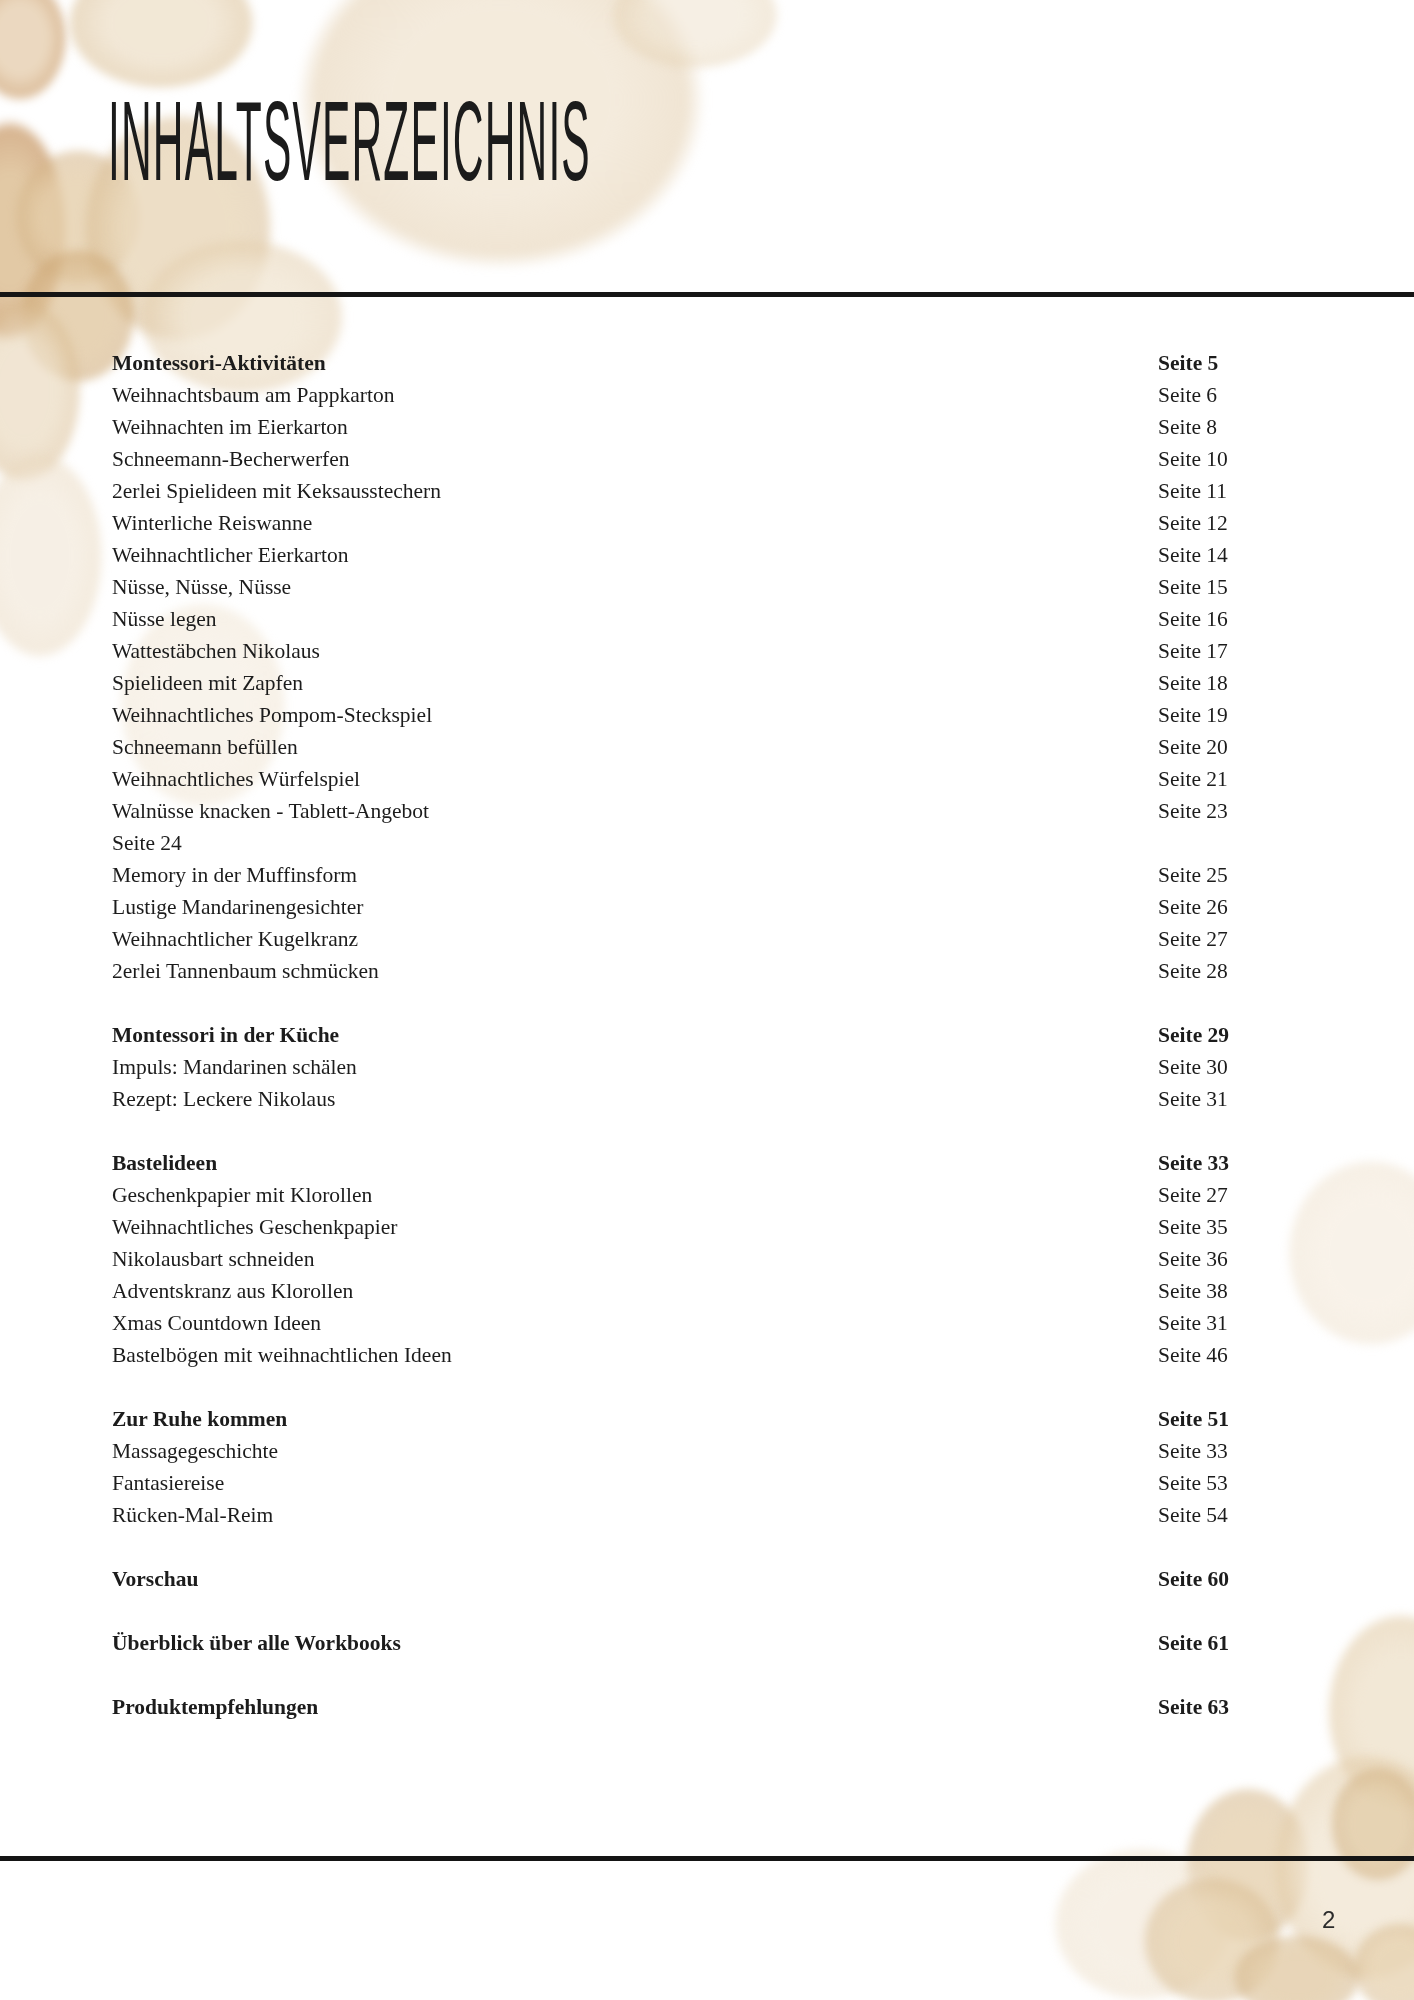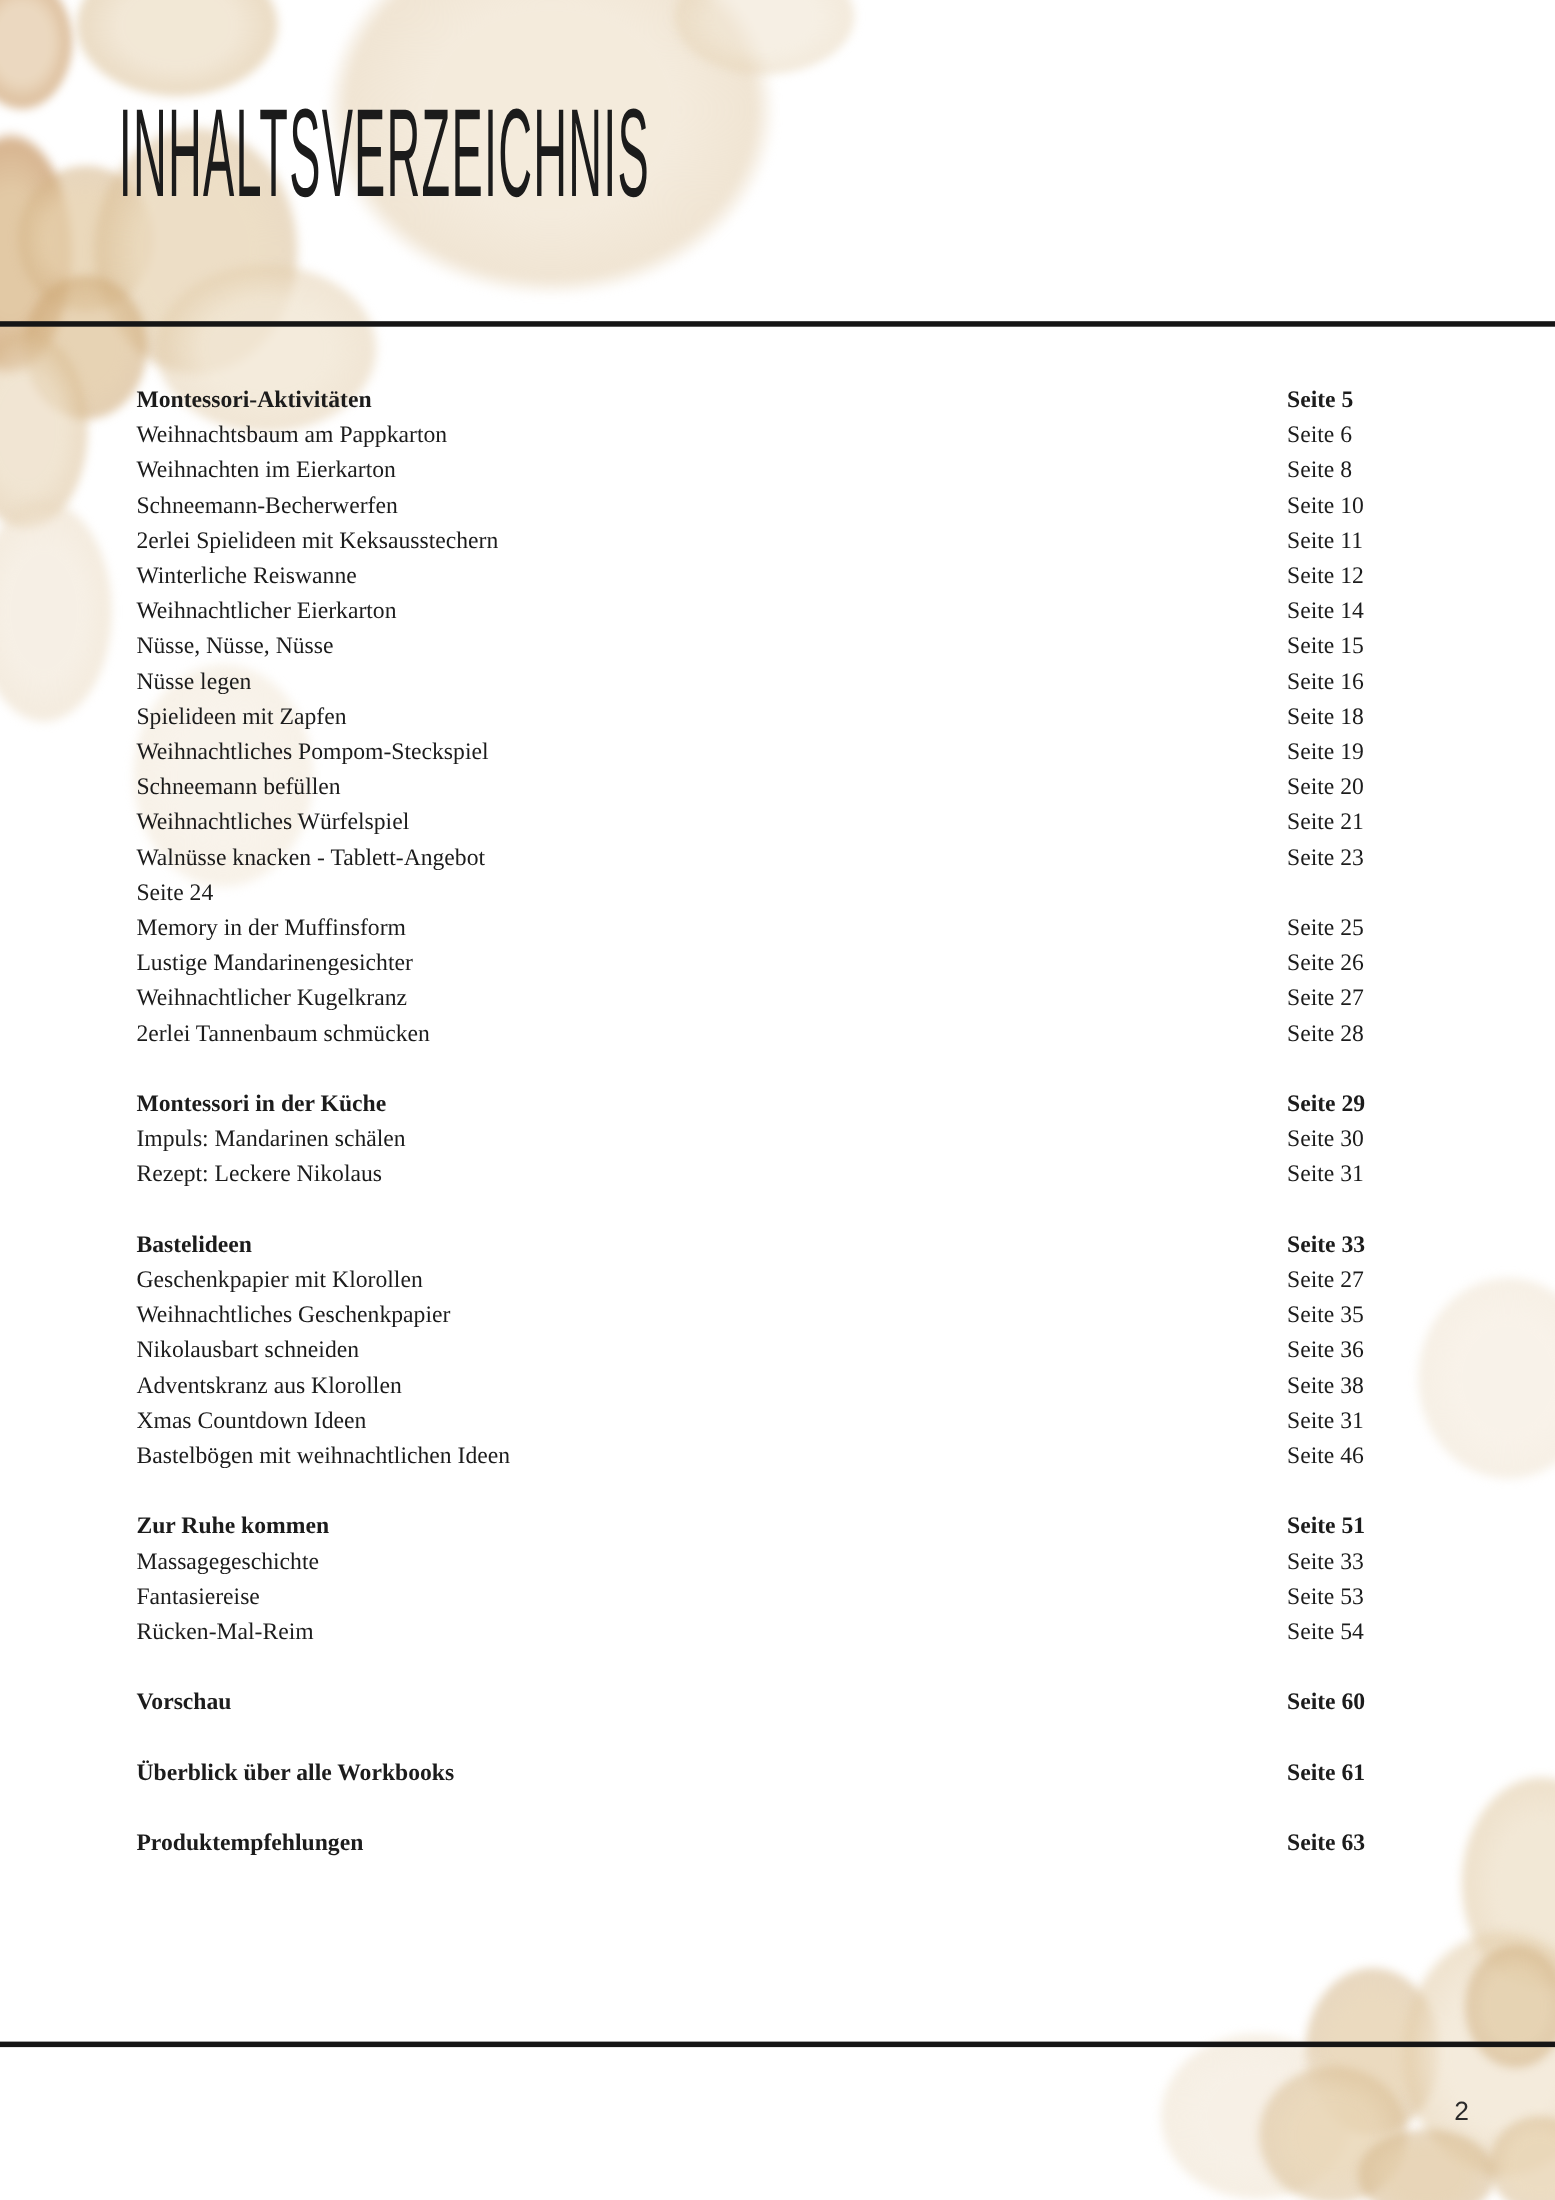--- a/index.html
+++ b/index.html
@@ -56,21 +56,21 @@
   .content { position:relative; z-index:1; }
   .title {
     position:absolute; left:108px; top:84px; margin:0;
     font-family:"Liberation Sans", sans-serif; font-weight:400;
     font-size:76px; line-height:1; letter-spacing:2px; color:#1b1b1b;
     transform:scale(0.56,1.5); transform-origin:top left; white-space:nowrap;
   }
   .rule { position:absolute; left:0; width:1414px; background:#151515; }
   .rule.top    { top:292px; height:5px; }
   .rule.bottom { top:1856px; height:5px; }
-  .toc { position:absolute; left:124px; top:347px; width:1254px; }
+  .toc { position:absolute; left:112px; top:347px; width:1254px; }
   .toc-section { margin:0 0 32px 0; }
   .toc-row { display:flex; line-height:32px; font-size:21.5px; }
   .toc-row .toc-label { flex:1 1 auto; }
   .toc-row .toc-page  { flex:0 0 208px; }
   .toc-row.bold { font-weight:700; }
   .page-number {
     position:absolute; left:1322px; top:1906px;
     font-family:"Liberation Sans", sans-serif; font-size:24px; color:#2b2b2b;
   }
 </style>
@@ -136,20 +136,24 @@
           </div>
           <div class="toc-row">
             <span class="toc-label">Nüsse, Nüsse, Nüsse</span>
             <span class="toc-page">Seite 15</span>
           </div>
           <div class="toc-row">
             <span class="toc-label">Nüsse legen</span>
             <span class="toc-page">Seite 16</span>
           </div>
           <div class="toc-row">
+            <span class="toc-label">Wattestäbchen Nikolaus</span>
+            <span class="toc-page">Seite 17</span>
+          </div>
+          <div class="toc-row">
             <span class="toc-label">Spielideen mit Zapfen</span>
             <span class="toc-page">Seite 18</span>
           </div>
           <div class="toc-row">
             <span class="toc-label">Weihnachtliches Pompom-Steckspiel</span>
             <span class="toc-page">Seite 19</span>
           </div>
           <div class="toc-row">
             <span class="toc-label">Schneemann befüllen</span>
             <span class="toc-page">Seite 20</span>

